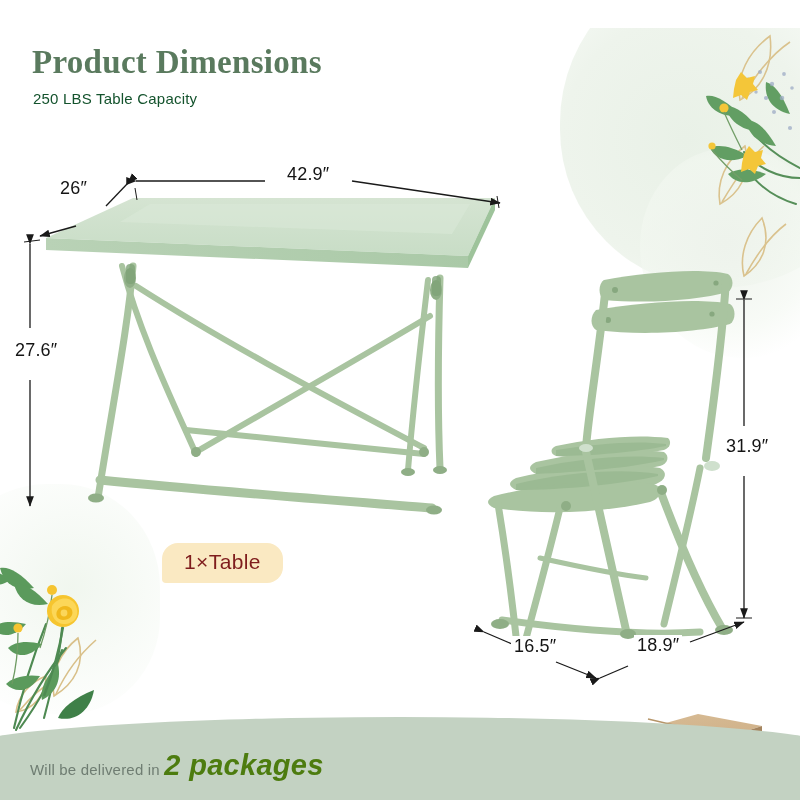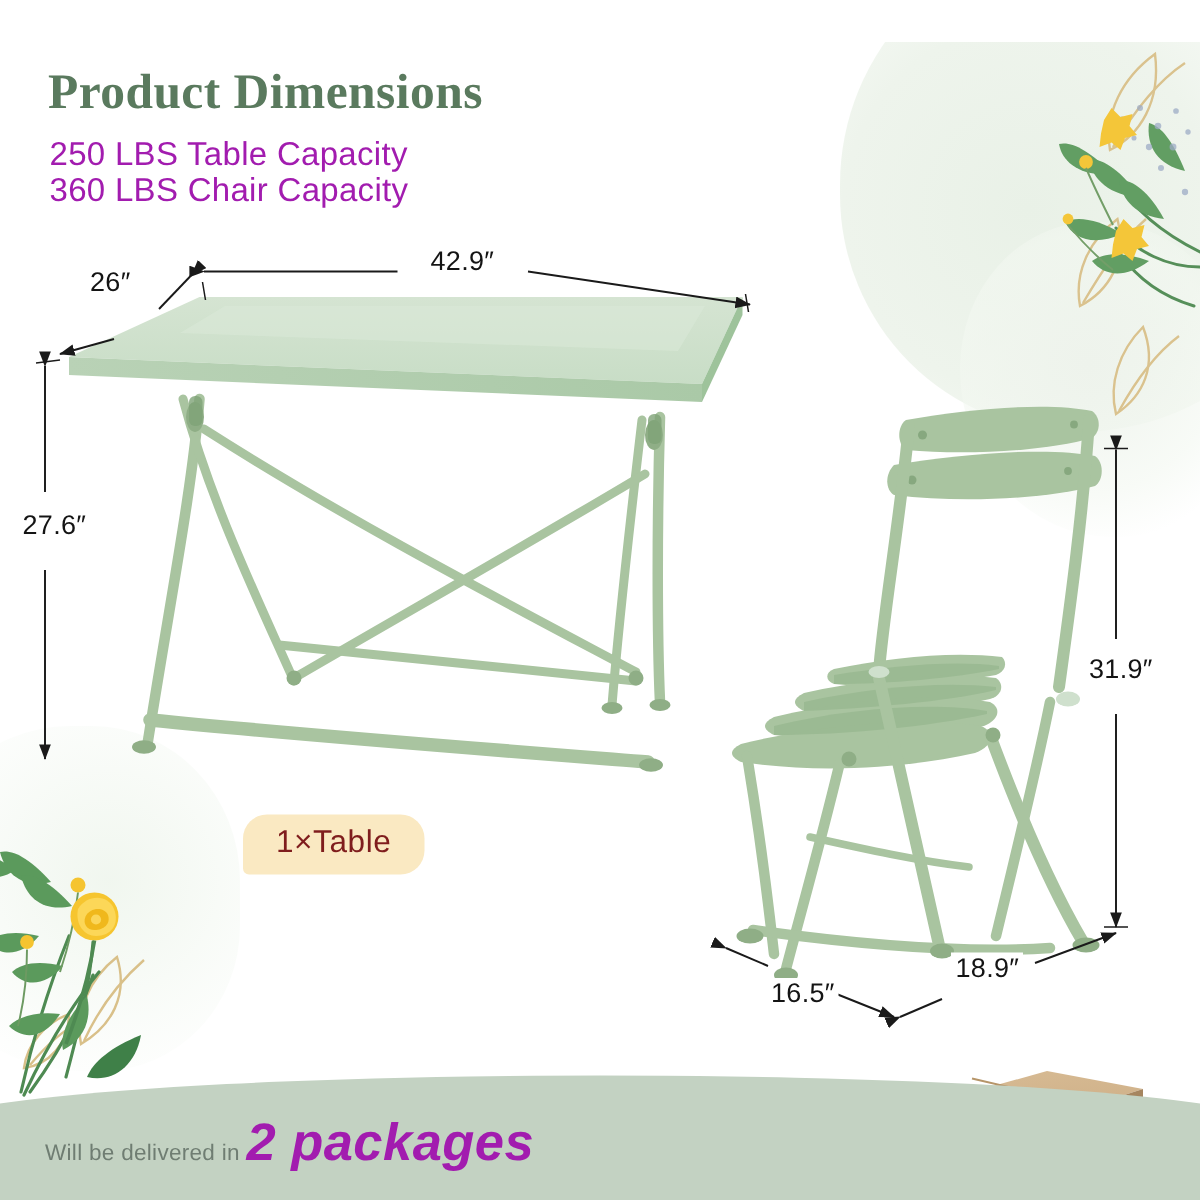--- a/index.html
+++ b/index.html
@@ -31,21 +31,21 @@
 
   
   #title{
     position:absolute;left:32px;top:16px;
     font-family:"Liberation Serif", serif;
     font-weight:bold;font-size:33px;letter-spacing:.3px;
     color:#5a7a5e;white-space:nowrap;
   }
   .subline{
     position:absolute;left:33px;
-    font-size:22px;color:#a21caf;white-space:nowrap;letter-spacing:.2px;
+    font-size:15px;color:#14532d;white-space:nowrap;letter-spacing:.2px;
   }
   #sub1{top:62px;}
   #sub2{top:86px;}
 
   
   .dimtext{
     position:absolute;font-size:18px;color:#141414;
     white-space:nowrap;letter-spacing:.2px;background:#fff;padding:0 3px;
   }
 
@@ -69,21 +69,21 @@
     position:absolute;left:-6%;top:8px;width:112%;height:200px;
     background:#c3d2c2;border-radius:50% 50% 0 0 / 34px 34px 0 0;
   }
   #band-text{
     position:absolute;left:30px;bottom:22px;white-space:nowrap;
   }
   #band-text .lead{
     font-size:15px;color:#6f7d72;letter-spacing:.2px;
   }
   #band-text .strong{
-    font-size:35px;font-weight:bold;font-style:italic;color:#a21caf;letter-spacing:.3px;
+    font-size:29px;font-weight:bold;font-style:italic;color:#4d7c0f;letter-spacing:.3px;
   }
 
   svg{display:block;}
   #art{position:absolute;left:0;top:0;width:800px;height:800px;}
 </style>
 </head>
 <body>
 
 <div id="page">
 
@@ -416,28 +416,27 @@
           <circle cx="702" cy="760" r="3.6"></circle>
           <path d="M713,756 v8 M717,756 v8"></path>
           <path d="M726,756 l4,4 l4,-4 M730,760 v5"></path>
         </g>
       </g>
     </g>
   </svg>
 
   <div id="title">Product Dimensions</div>
   <div class="subline" id="sub1">250 LBS Table Capacity</div>
-  <div class="subline" id="sub2">360 LBS Chair Capacity</div>
 
   <div class="dimtext" style="left:284px;top:136px;">42.9″</div>
   <div class="dimtext" style="left:57px;top:150px;">26″</div>
   <div class="dimtext" style="left:12px;top:312px;">27.6″</div>
 
   <div class="dimtext" style="left:723px;top:408px;">31.9″</div>
-  <div class="dimtext" style="left:511px;top:624px;">16.5″</div>
+  <div class="dimtext" style="left:511px;top:608px;">16.5″</div>
   <div class="dimtext" style="left:634px;top:607px;">18.9″</div>
 
   <div class="badge" id="badge-table">1×Table</div>
 
   <div id="band">
     <div id="band-fill"></div>
     <div id="band-text">
       <span class="lead">Will be delivered in</span>
       <span class="strong">2 packages</span>
     </div>

